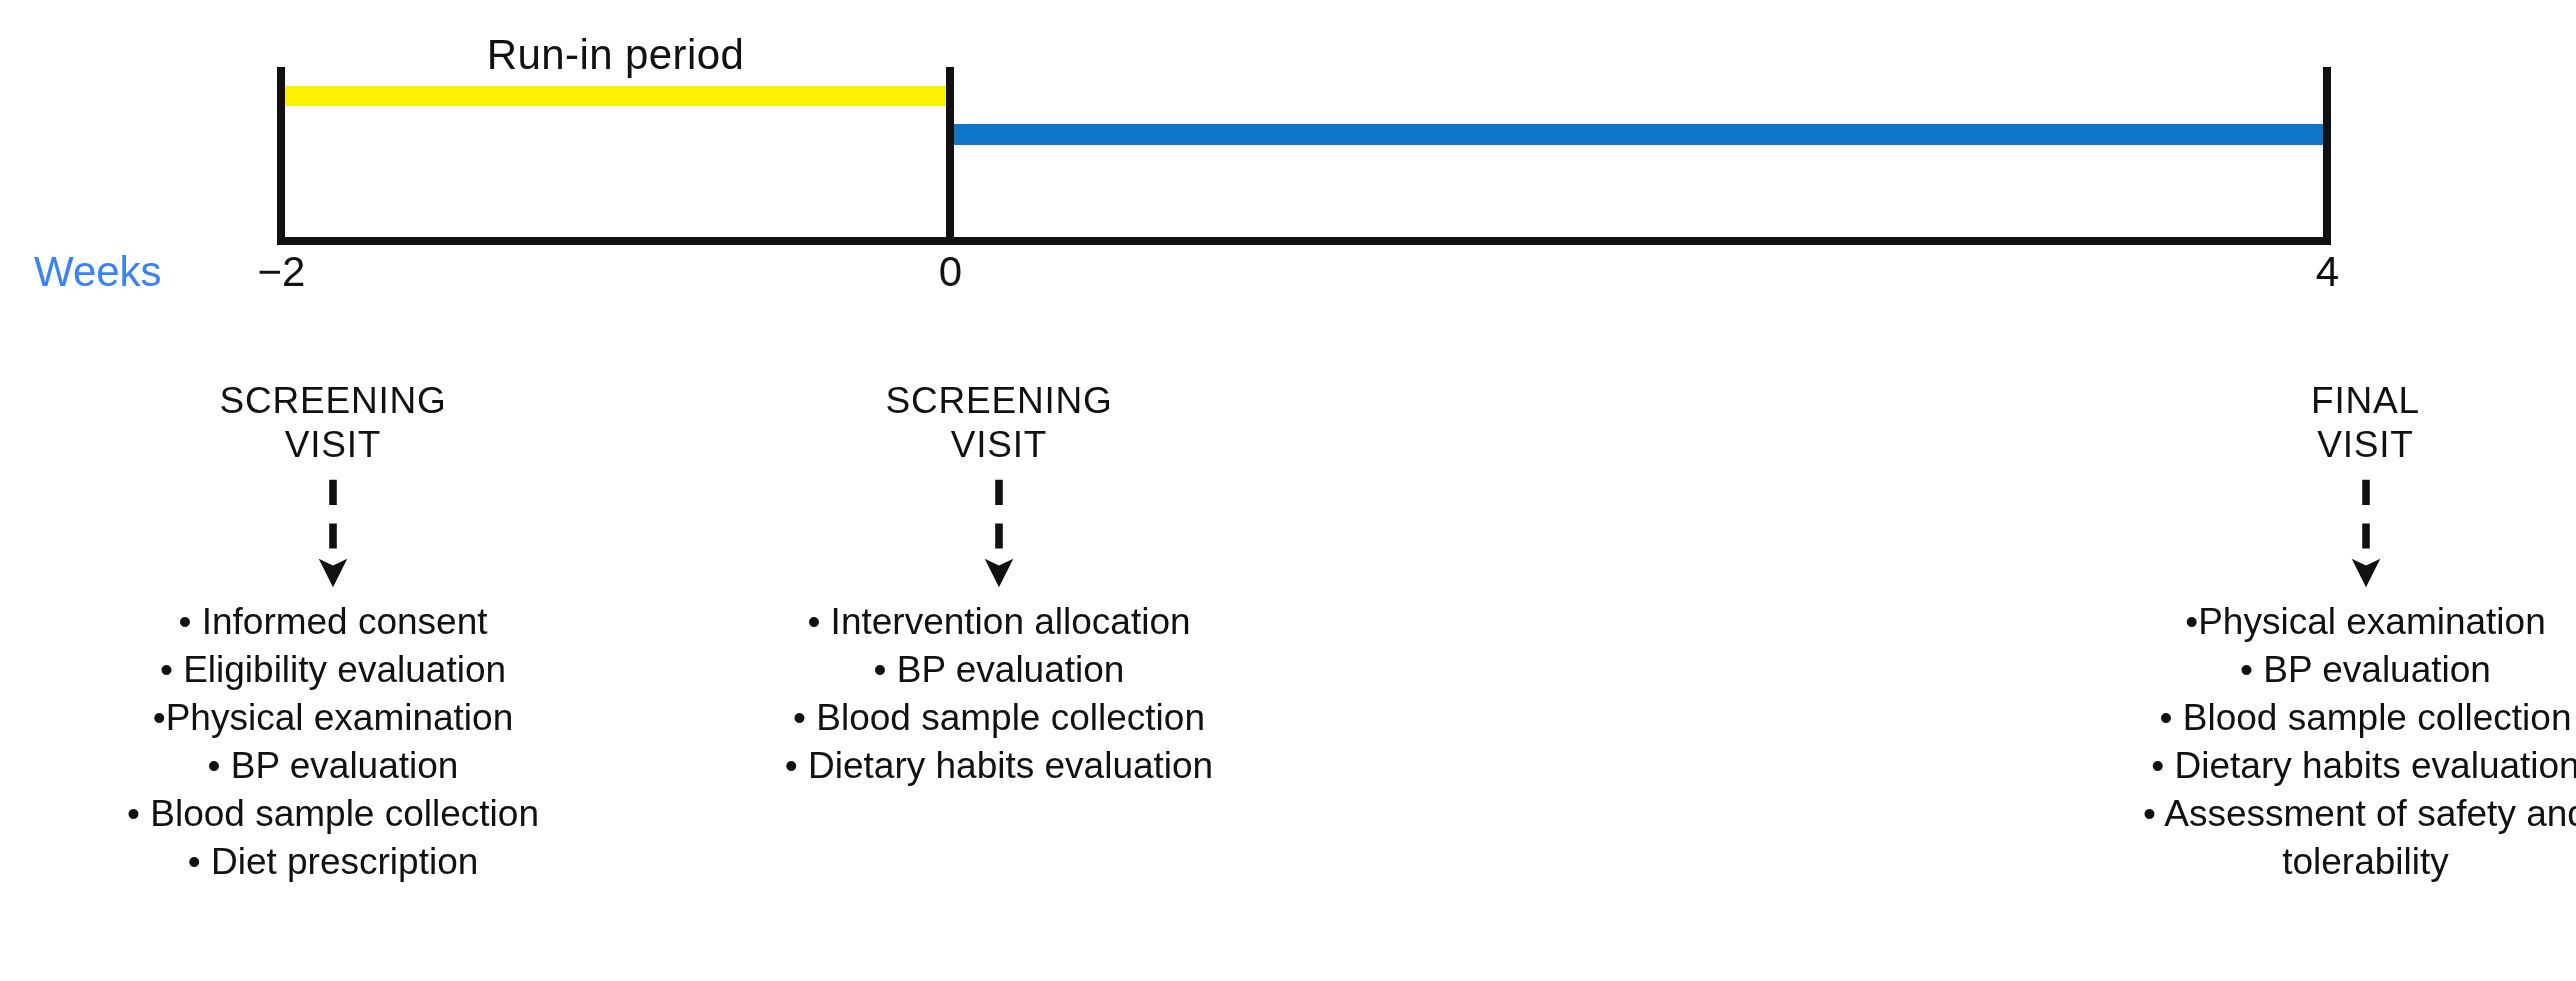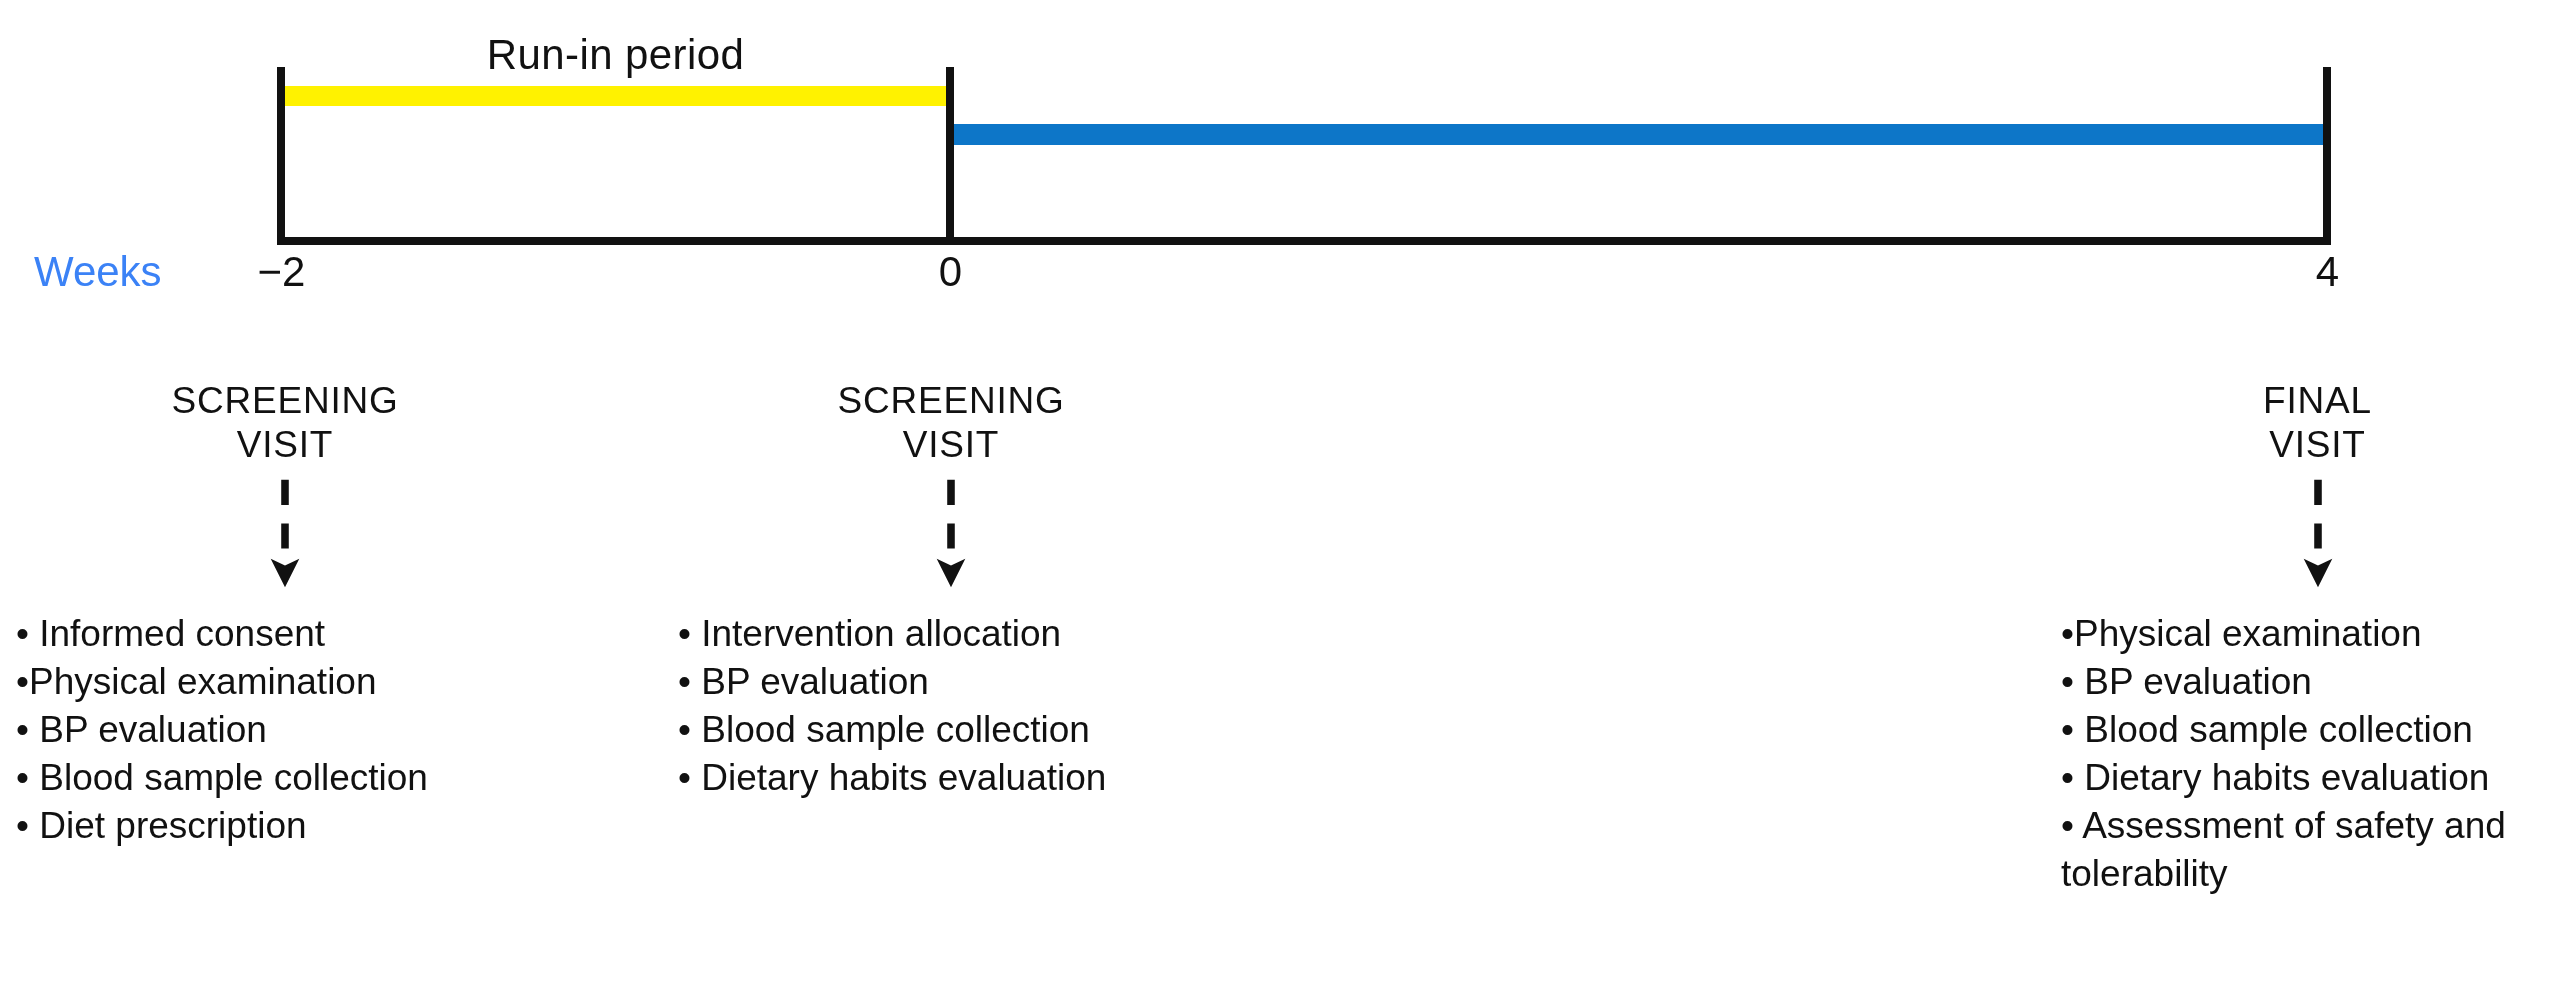--- a/index.html
+++ b/index.html
@@ -91,20 +91,21 @@
     color: #111111;
   }
   #week-label--2 { left: 231px; }
   #week-label-0  { left: 900px; }
   #week-label-4  { left: 2277px; }
 
   
   .visit-col {
     position: absolute;
     top: 379px;
+    padding-left: 48px;
   }
   #visit-screening { left: 0px;    width: 570px; }
   #visit-baseline  { left: 662px;  width: 578px; }
   #visit-final     { left: 2045px; width: 545px; }
 
   .visit-title {
     font-size: 37px;
     line-height: 1.18;
     text-align: center;
     letter-spacing: 0.8px;
@@ -122,23 +123,23 @@
   .connector svg {
     position: absolute;
     left: 50%;
     transform: translateX(-50%);
     top: 0;
   }
 
   
   .visit-items {
     list-style: none;
-    margin: 16px;
+    margin: 4px;
     padding: 0;
-    text-align: left;
+    text-align: center;
   }
   .visit-items li {
     font-size: 37px;
     line-height: 1.30;
     color: #111111;
     white-space: pre-line;
   }
 </style>
 </head>
 <body>
@@ -171,20 +172,21 @@
 
   <div class="connector">
     <svg width="34" height="116" viewBox="0 0 40 138" aria-hidden="true">
       <line x1="20" y1="2" x2="20" y2="92" stroke="#111111" stroke-width="9" stroke-dasharray="30 22" stroke-linecap="butt"></line>
       <polygon points="20,130 3,96 20,104 37,96" fill="#111111"></polygon>
     </svg>
   </div>
 
   <ul class="visit-items">
     <li>• Informed consent</li>
+    <li>• Eligibility evaluation</li>
     <li>•Physical examination</li>
     <li>• BP evaluation</li>
     <li>• Blood sample collection</li>
     <li>• Diet prescription</li>
   </ul>
 </div>
 
 <div class="visit-col" id="visit-baseline">
   <div class="visit-title">SCREENING
 VISIT</div>

